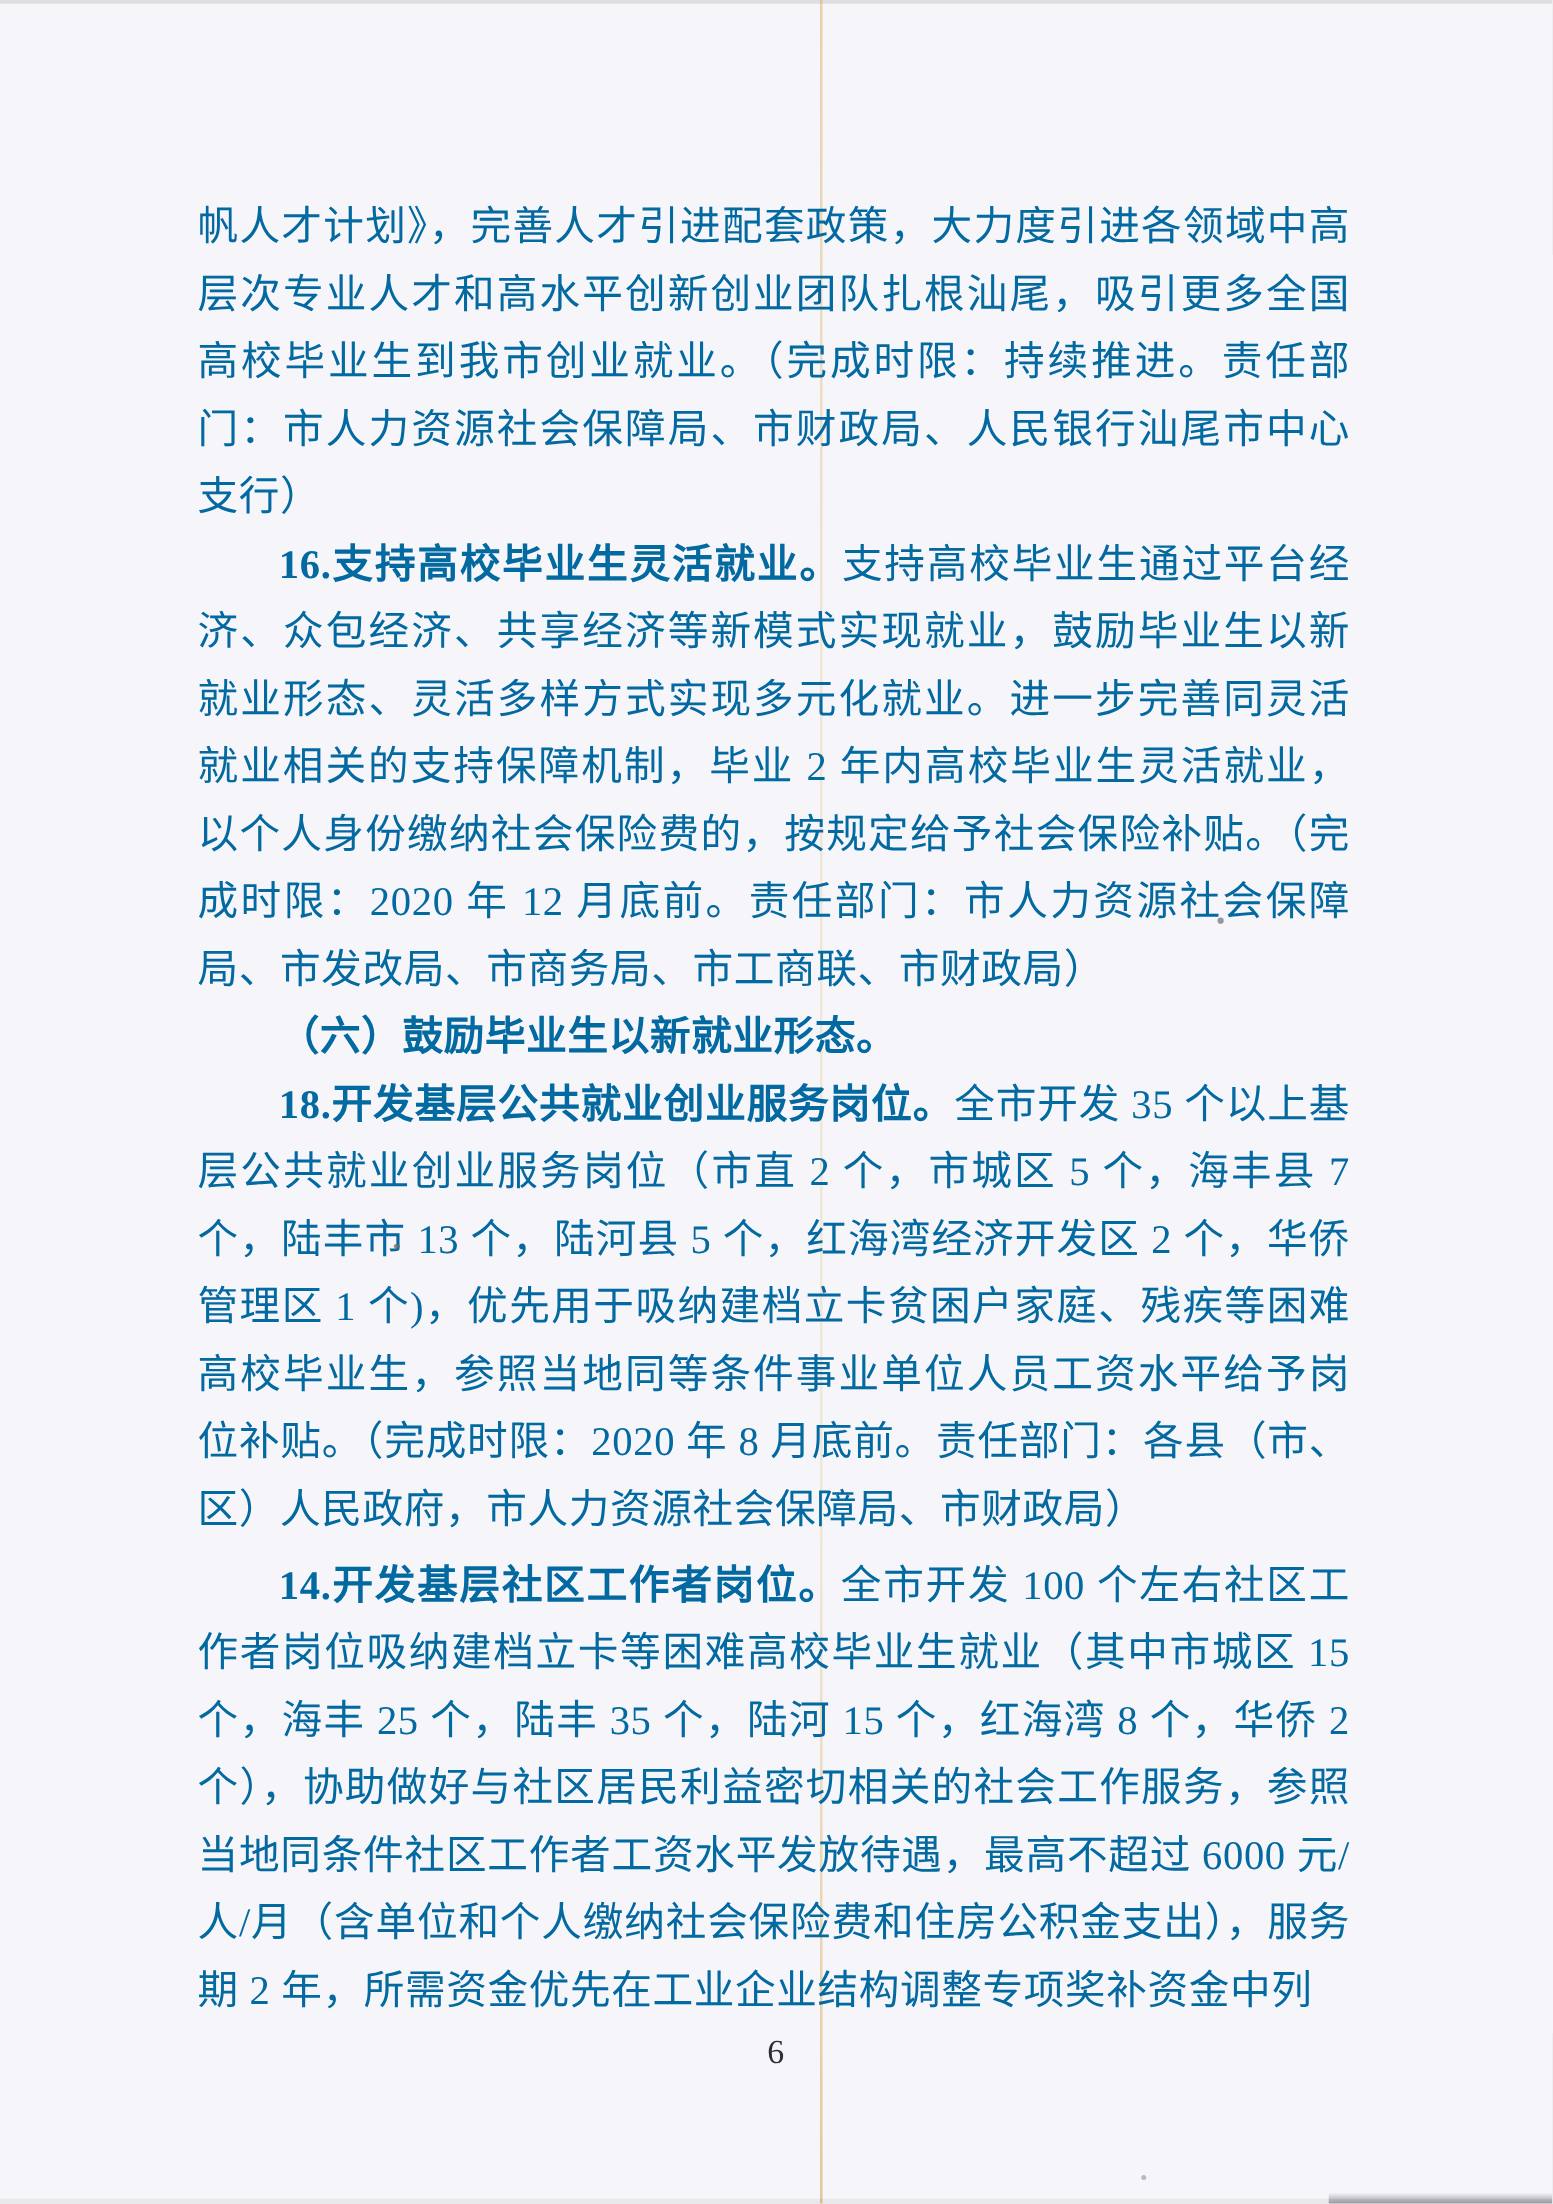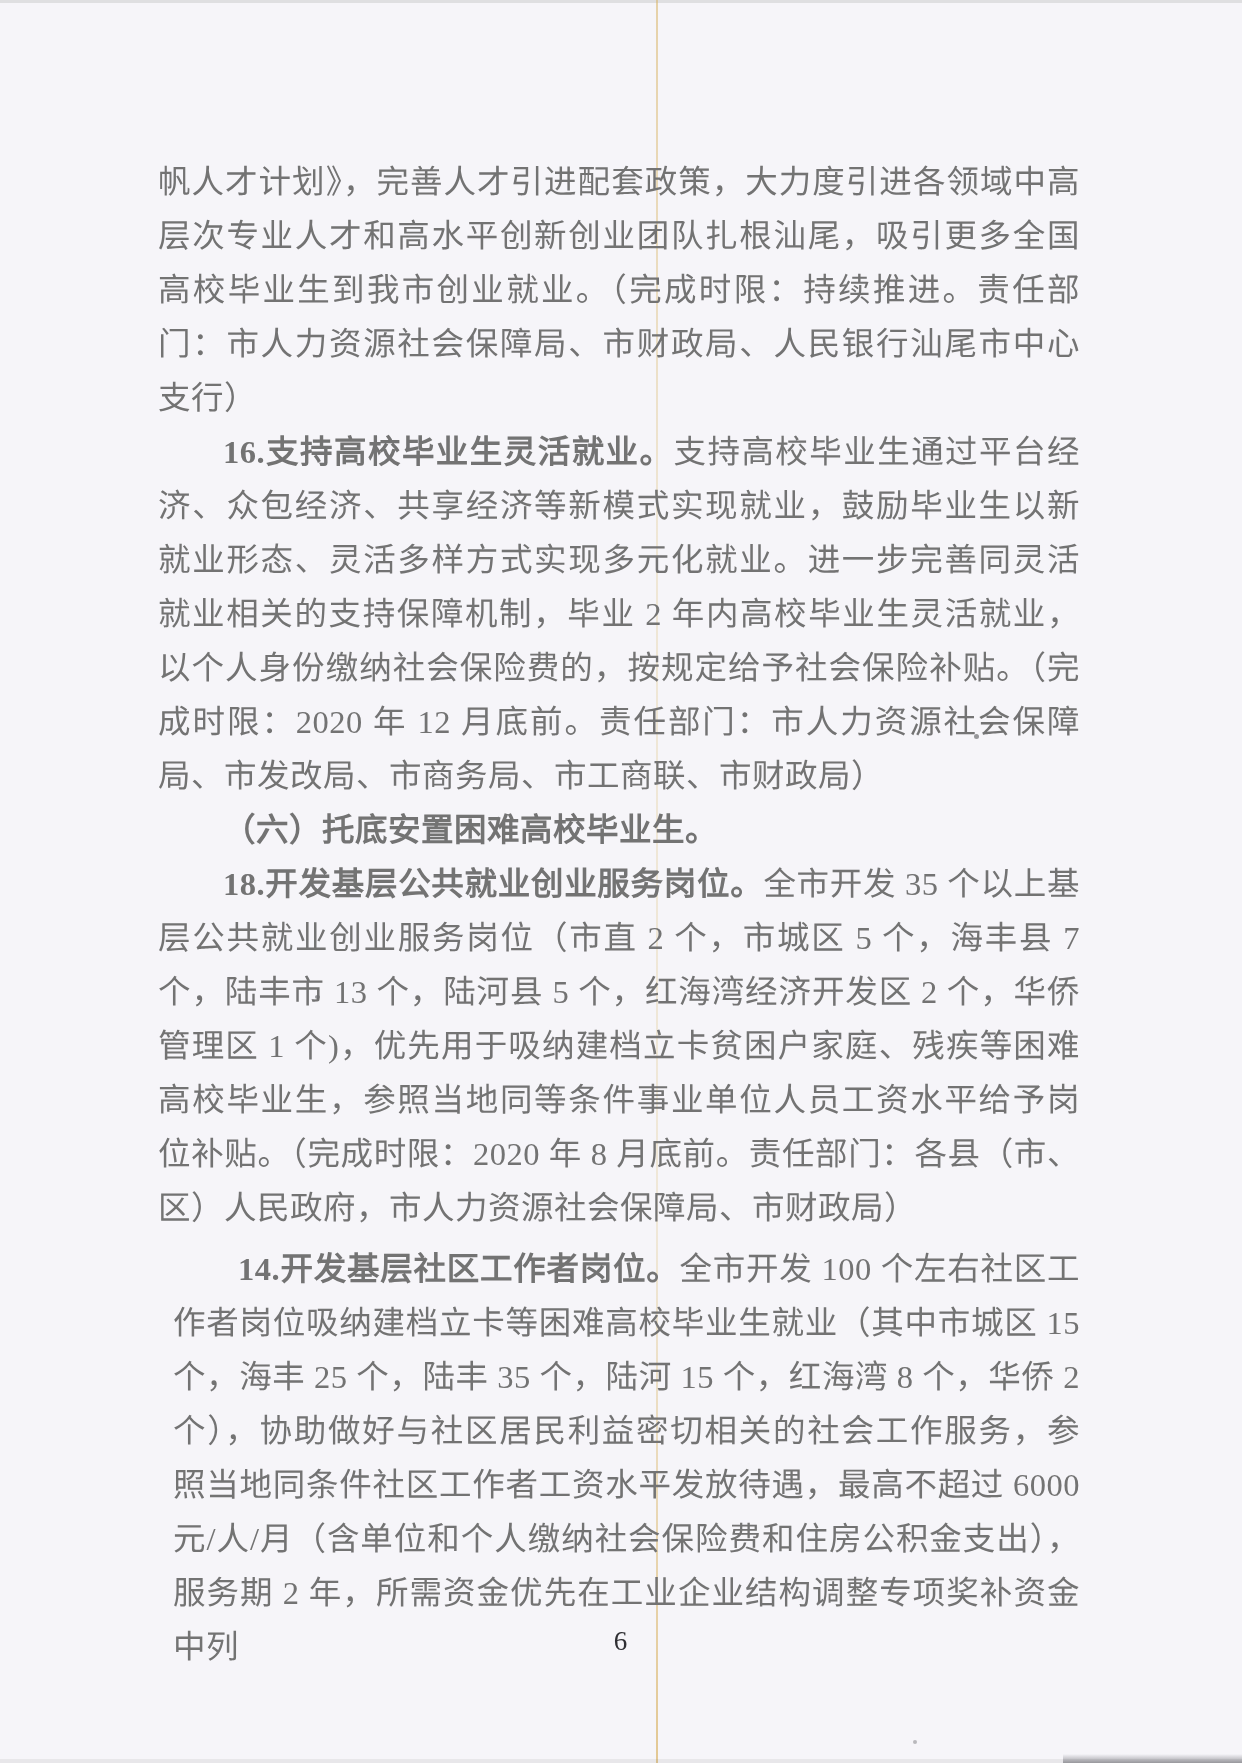--- a/index.html
+++ b/index.html
@@ -58,37 +58,36 @@
   }
   .speck.s1 { left: 315px; top: 995px;  width: 5px; height: 4px; opacity: 0.75; }
   .speck.s2 { left: 974px; top: 734px;  width: 5px; height: 5px; opacity: 0.70; }
   .speck.s3 { left: 913px; top: 1740px; width: 4px; height: 4px; opacity: 0.45; }
 
   .text-block {
     position: absolute;
     left: 158px;
     top: 155px;
     width: 922px;
-    color: #737373;
+    color: #0369a1;
     font-size: 32.5px;
     line-height: 54px;
     text-align: justify;
     text-justify: inter-ideograph;
     letter-spacing: 0.5px;
   }
   .text-block p.para {
     margin: 0;
     padding: 0;
   }
   .text-block p.indent {
     text-indent: 2em;
   }
   .text-block p.space-before {
     margin-top: 7px;
-    margin-left: 15px;
   }
   .run.bold {
     font-weight: bold;
   }
   .page-number {
     position: absolute;
     top: 1626px;
     left: 0;
     width: 100%;
     text-align: center;
@@ -100,21 +99,21 @@
 </head>
 <body>
 
 <div class="page">
   <div class="edge-top"></div>
   <div class="crease"></div>
 
   <div class="text-block">
       <p class="para"><span class="run">帆人才计划》，完善人才引进配套政策，大力度引进各领域中高层次专业人才和高水平创新创业团队扎根汕尾，吸引更多全国高校毕业生到我市创业就业。（完成时限：持续推进。责任部门：市人力资源社会保障局、市财政局、人民银行汕尾市中心支行）</span></p>
       <p class="para indent"><span class="run bold">16.支持高校毕业生灵活就业。</span><span class="run">支持高校毕业生通过平台经济、众包经济、共享经济等新模式实现就业，鼓励毕业生以新就业形态、灵活多样方式实现多元化就业。进一步完善同灵活就业相关的支持保障机制，毕业 2 年内高校毕业生灵活就业，以个人身份缴纳社会保险费的，按规定给予社会保险补贴。（完成时限：2020 年 12 月底前。责任部门：市人力资源社会保障局、市发改局、市商务局、市工商联、市财政局）</span></p>
-      <p class="para indent"><span class="run bold">（六）托底安置困难高校毕业生。</span></p>
+      <p class="para indent"><span class="run bold">（六）鼓励毕业生以新就业形态。</span></p>
       <p class="para indent"><span class="run bold">18.开发基层公共就业创业服务岗位。</span><span class="run">全市开发 35 个以上基层公共就业创业服务岗位（市直 2 个，市城区 5 个，海丰县 7 个，陆丰市 13 个，陆河县 5 个，红海湾经济开发区 2 个，华侨管理区 1 个)，优先用于吸纳建档立卡贫困户家庭、残疾等困难高校毕业生，参照当地同等条件事业单位人员工资水平给予岗位补贴。（完成时限：2020 年 8 月底前。责任部门：各县（市、区）人民政府，市人力资源社会保障局、市财政局）</span></p>
       <p class="para indent space-before"><span class="run bold">14.开发基层社区工作者岗位。</span><span class="run">全市开发 100 个左右社区工作者岗位吸纳建档立卡等困难高校毕业生就业（其中市城区 15 个，海丰 25 个，陆丰 35 个，陆河 15 个，红海湾 8 个，华侨 2 个），协助做好与社区居民利益密切相关的社会工作服务，参照当地同条件社区工作者工资水平发放待遇，最高不超过 6000 元/人/月（含单位和个人缴纳社会保险费和住房公积金支出），服务期 2 年，所需资金优先在工业企业结构调整专项奖补资金中列</span></p>
     </div>
 
   <div class="speck s1"></div>
   <div class="speck s2"></div>
   <div class="speck s3"></div>
 
   <div class="page-number">6</div>
 

